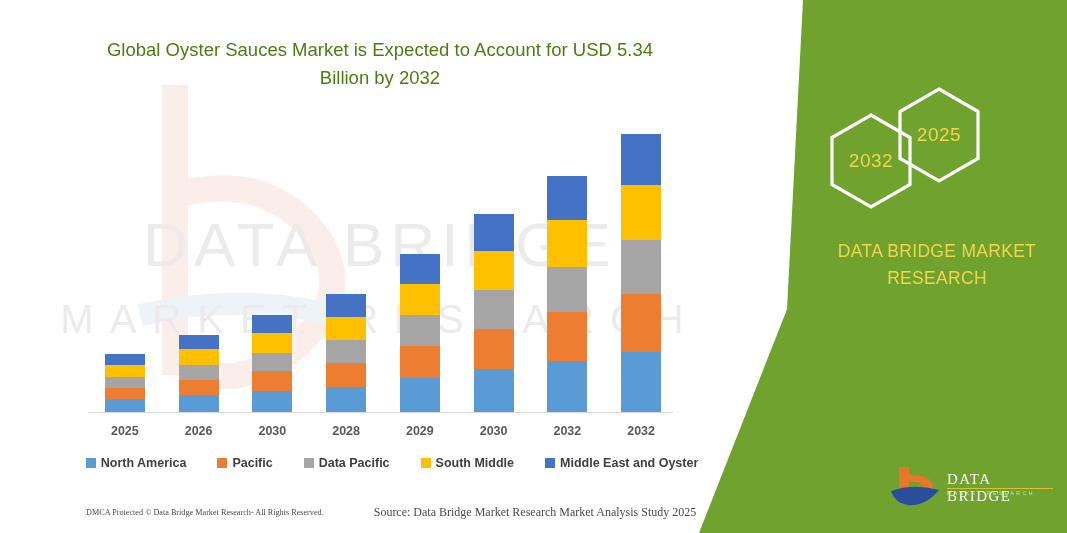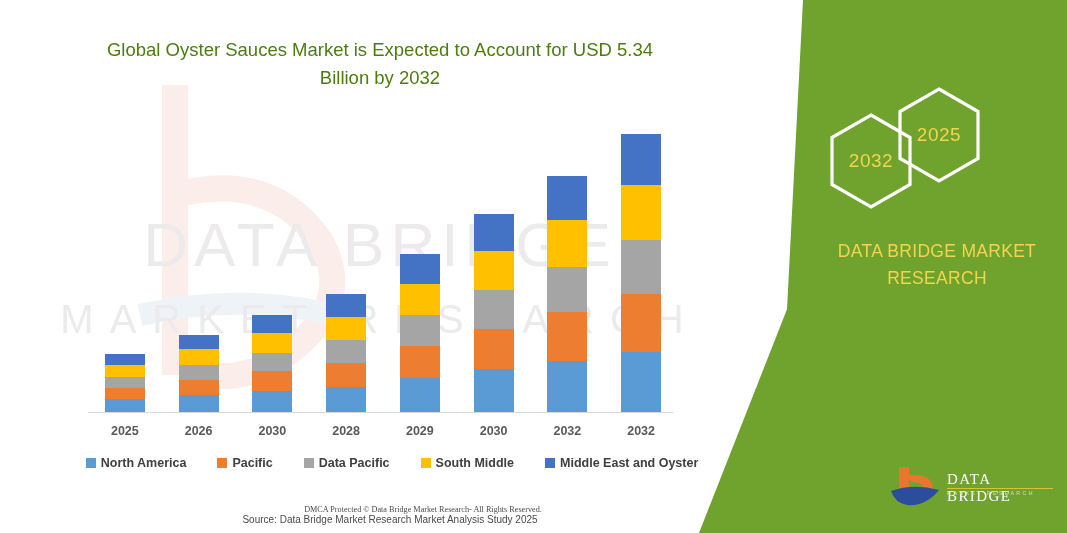--- a/index.html
+++ b/index.html
@@ -60,29 +60,29 @@
     display:flex; justify-content:center; align-items:center; gap:13px;
     flex-wrap:nowrap;
   }
   .leg-item { display:flex; align-items:center; gap:5px; white-space:nowrap;padding-left:18px; }
   .leg-sw { width:10px; height:10px; display:inline-block; }
   .leg-lbl { font-size:12.5px; font-weight:bold; color:#404040; }
 
   
   .footer {
     position:absolute; left:0; top:505px; width:760px;
-    display:flex; align-items:center;flex-direction:column;
+    display:flex; align-items:center;
   }
   .footer .dmca {
     font-family:"Liberation Serif", serif; font-size:8.2px; color:#4a4a4a;
     margin-left:86px;
   }
   .footer .src {
-    font-family:Liberation Sans, sans-serif; font-size:10px; color:#4a4a4a;
-    margin-left:20px;
+    font-family:Liberation Serif, serif; font-size:12px; color:#4a4a4a;
+    margin-left:50px;
   }
 
   
   .right-panel {
     position:absolute; right:0; top:0; width:400px; height:533px;
     background:#70a22e; overflow:hidden;
     clip-path: polygon(34% 0, 100% 0, 100% 100%, 8% 100%, 30% 58%);
   }
   .green-title {
     position:absolute; left:150px; top:8px; width:240px;

